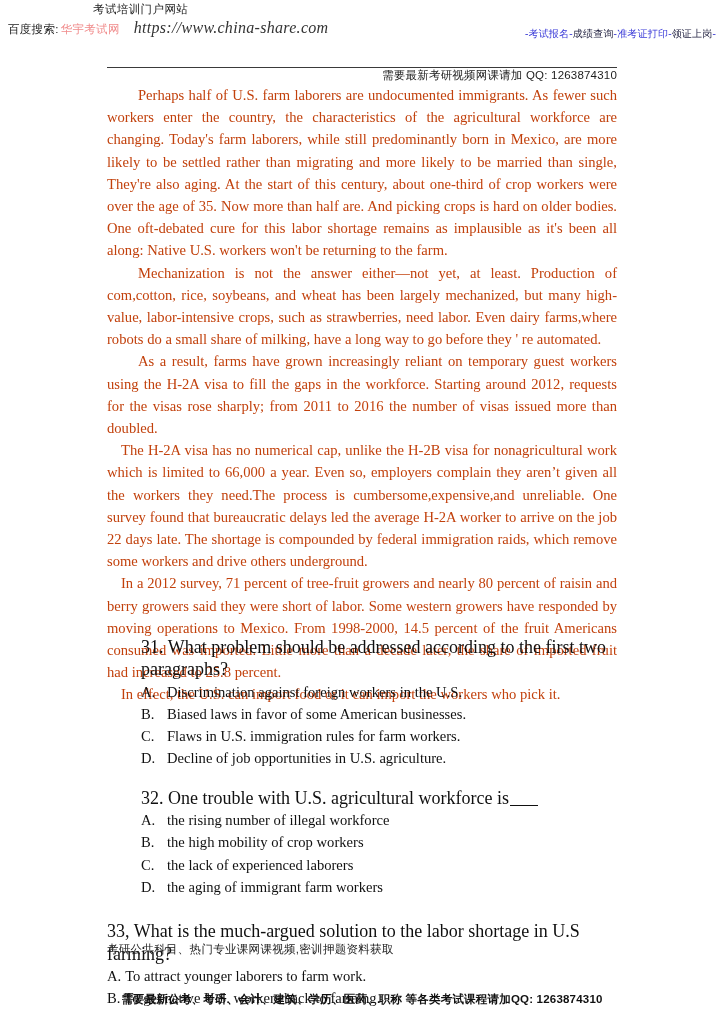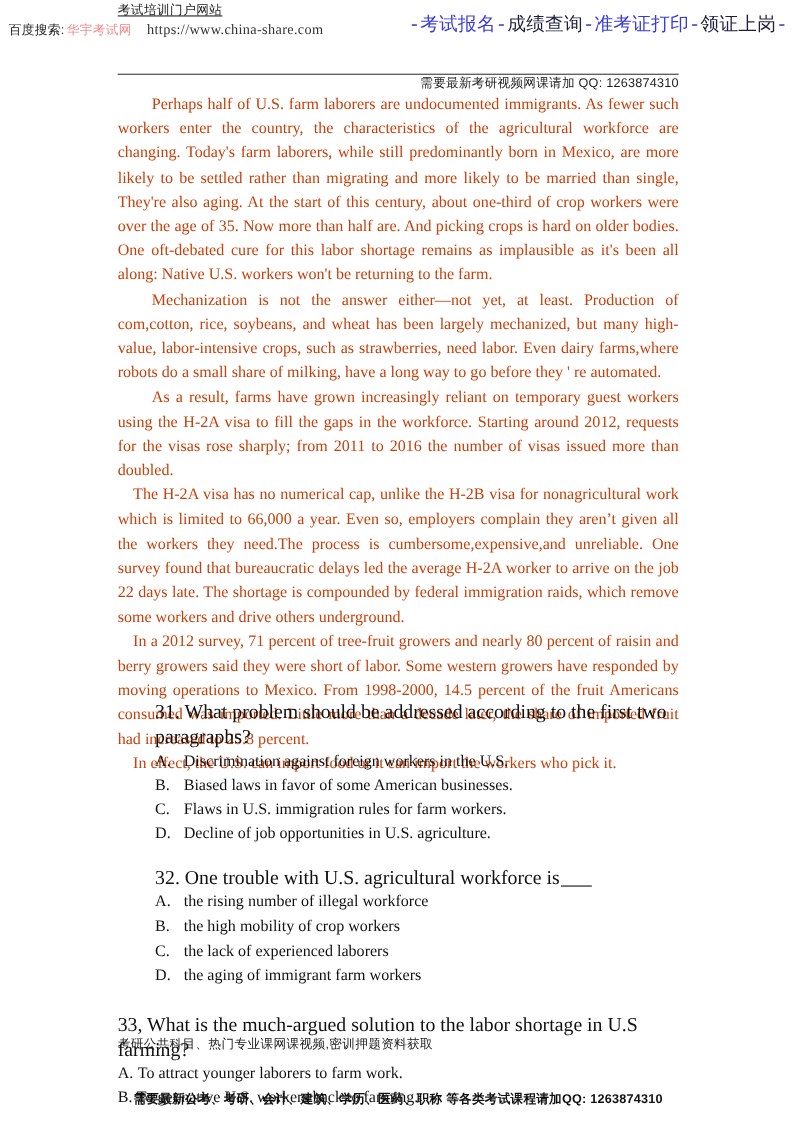--- a/index.html
+++ b/index.html
@@ -27,54 +27,54 @@
   
   .header-zone {
     position: absolute;
     left: 0;
     top: 0;
     width: 724px;
     height: 70px;
   }
   .hdr-site-title {
     position: absolute;
-    left: 107px;
+    left: 93px;
     top: 2px;
     font-family: "Liberation Sans", "DejaVu Sans", sans-serif;
     font-size: 11.5px;
     color: #222;
     letter-spacing: 0.4px;
     white-space: nowrap;
-    text-decoration: underline;
   }
   .hdr-search-line {
     position: absolute;
     left: 8px;
     top: 19px;
     font-family: "Liberation Sans", "DejaVu Sans", sans-serif;
     font-size: 11.5px;
     color: #222;
     letter-spacing: 0.3px;
     white-space: nowrap;
   }
   .hdr-search-line .brand {
     color: #f08a8a;
     margin: 0 14px 0 2px;
   }
   .hdr-search-line .url {
     font-family: "Liberation Serif", "DejaVu Serif", serif;
-    font-size: 13px;
+    font-style: italic;
+    font-size: 16px;
     color: #333;
   }
   .hdr-nav {
     position: absolute;
     right: 8px;
-    top: 10px;
-    font-family: Liberation Mono, monospace;
-    font-size: 17px;
+    top: 27px;
+    font-family: Liberation Serif, serif;
+    font-size: 10px;
     letter-spacing: 0.2px;
     white-space: nowrap;
   }
   .hdr-nav .dash { color: #2b2bcf; }
   .hdr-nav .lnk-blue { color: #3a3ad8; }
   .hdr-nav .lnk-dark { color: #1d1d3d; }
 
   .hdr-qq {
     position: absolute;
     right: 107px;

